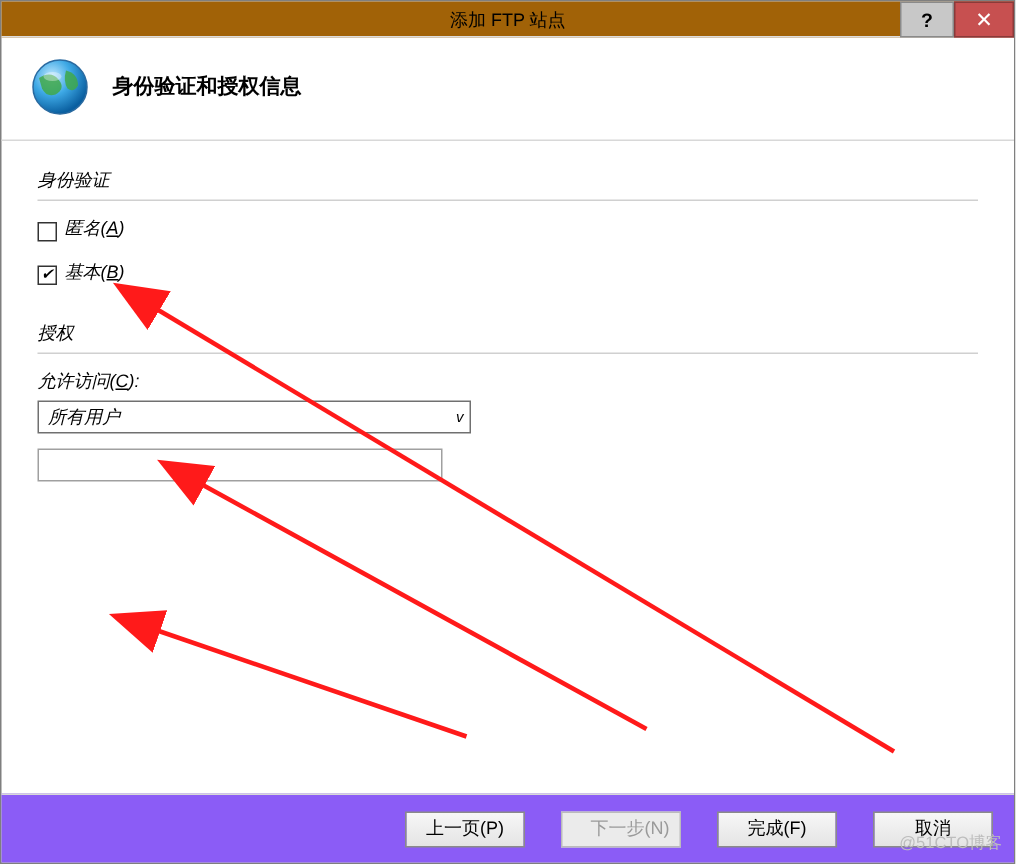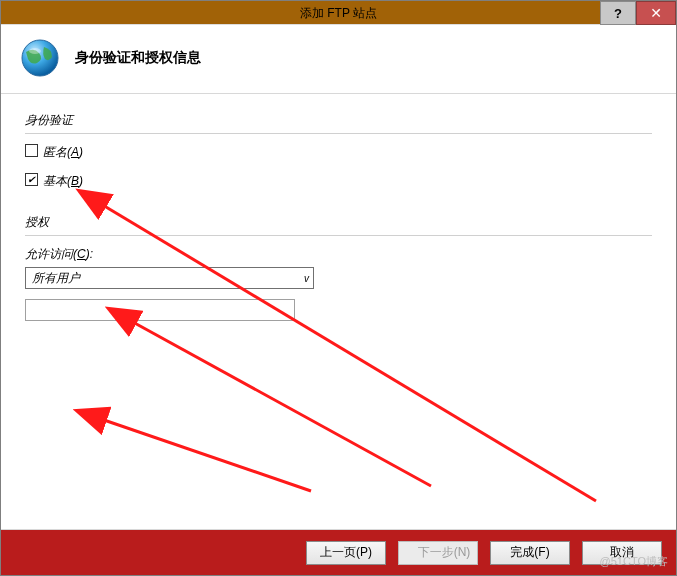--- a/index.html
+++ b/index.html
@@ -16,31 +16,31 @@
 
   .header { display:flex; align-items:center; padding:12px 18px 14px 18px; border-bottom:1px solid #d8d8d8; }
   .globe { width:42px; height:42px; margin-right:14px; }
   .header-title { font-size:14px; font-weight:bold; color:#000; }
 
   .content { padding:18px 24px 0 24px; font-size:12px; color:#000; position:relative; }
   .section { margin-bottom:24px;font-style:italic; }
   .section-title { font-size:12px; margin-bottom:4px; }
   .section hr { border:none; border-top:1px solid #d0d0d0; margin:0 0 10px 0; }
 
-  .checkbox-row { display:flex; align-items:flex-start; margin:8px 0 12px 0; }
+  .checkbox-row { display:flex; align-items:flex-end; margin:8px 0 12px 0; }
   .cb { width:13px; height:13px; border:1px solid #333; margin-right:5px; display:inline-flex; align-items:center; justify-content:center; background:#fff; }
   .cb.checked::after { content:"✔"; font-size:10px; line-height:10px; color:#000; }
   .cb-label u { text-decoration:underline; }
 
   .field-label { margin:6px 0 4px 0; }
   .select { width:289px; height:22px; border:1px solid #707070; background:#fff; display:flex; align-items:center; justify-content:space-between; padding:0 4px 0 6px; }
   .select .arrow { font-size:10px; }
   .textbox { width:270px; height:22px; border:1px solid #a0a0a0; background:#fff; margin-top:10px; }
 
-  .footer { position:absolute; left:0; right:0; bottom:0; height:46px; border-top:1px solid #d8d8d8; display:flex; justify-content:flex-end; align-items:center; padding-right:14px; gap:12px; background:#b91c1c; }
+  .footer { position:absolute; left:0; right:0; bottom:0; height:46px; border-top:1px solid #d8d8d8; display:flex; justify-content:flex-end; align-items:center; padding-right:14px; gap:24px; background:#8b5cf6; }
   .btn { width:80px; height:24px; border:1px solid #8a8a8a; background:linear-gradient(#f7f7f7,#e4e4e4); font-size:12px; display:flex; align-items:center; justify-content:center; }
   .btn.disabled { color:#9a9a9a; background:#ebebeb; border-color:#bbb;padding-left:12px; }
 
   .watermark { position:absolute; right:8px; bottom:6px; font-size:11px; color:#bdbdbd; pointer-events:none; }
 
   .arrows { position:absolute; left:0; top:0; width:677px; height:576px; pointer-events:none; }
 </style>
 </head>
 <body>
 

